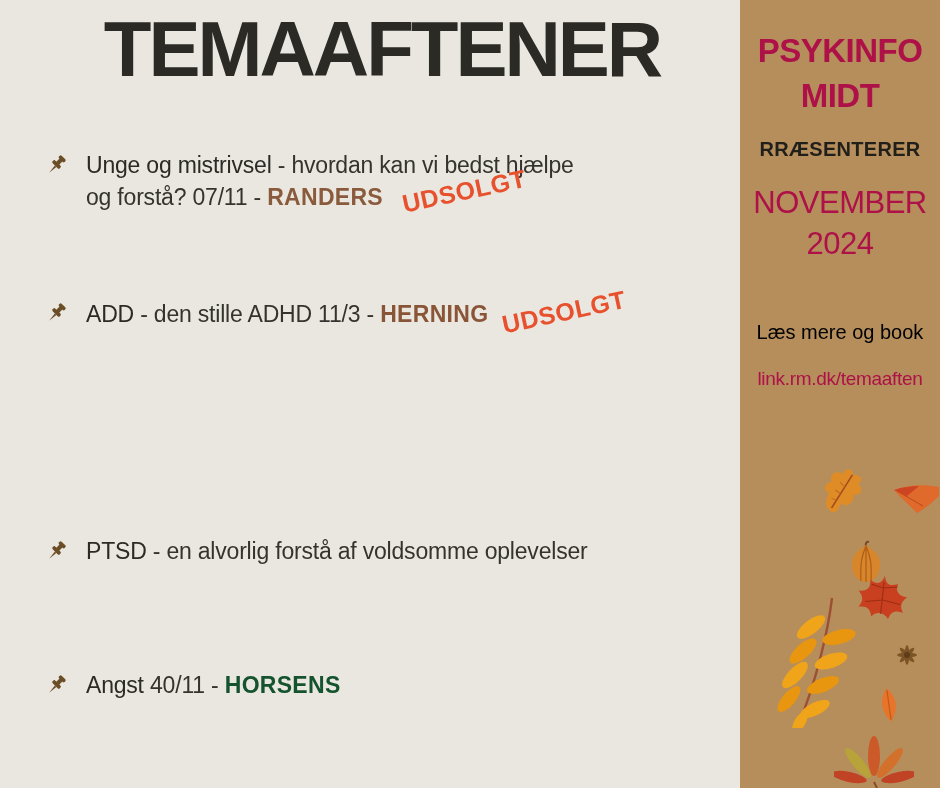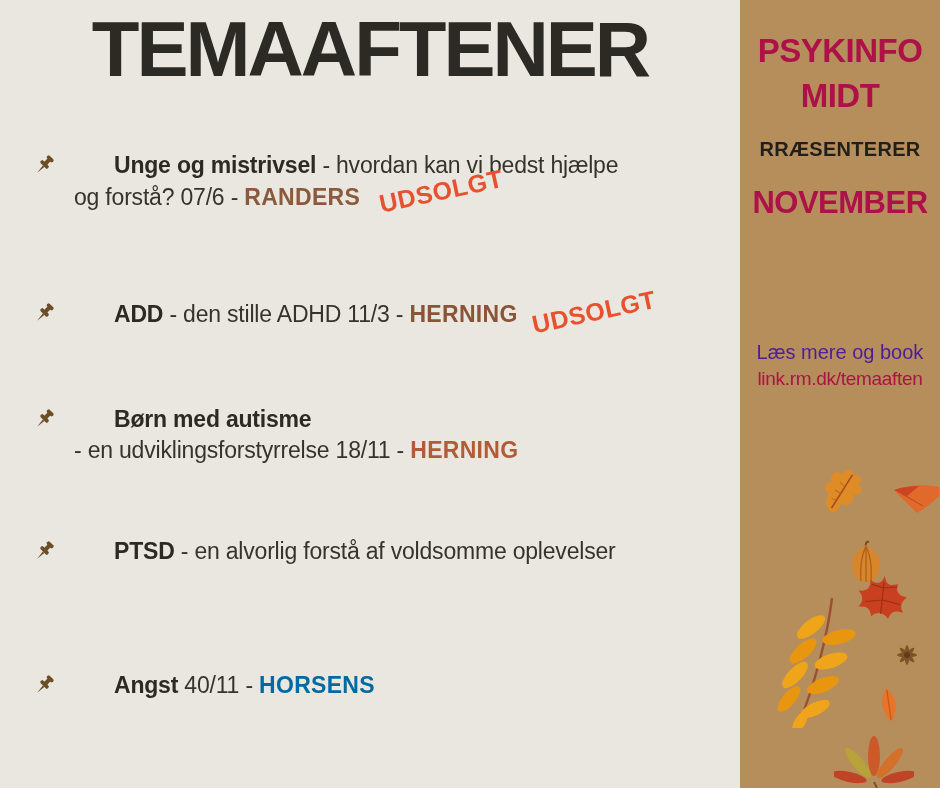--- a/index.html
+++ b/index.html
@@ -1,48 +1,48 @@
 <!DOCTYPE html>
 <html><head>
 <meta charset="utf-8">
 <style>
   * { margin:0; padding:0; box-sizing:border-box; }
   body { width:940px; height:788px; font-family:"Liberation Sans", sans-serif; overflow:hidden; }
   .poster { position:relative; width:940px; height:788px; background:#eae7e1; }
 
   
-  .main { position:absolute; left:0; top:0; width:740px; height:592px; }
+  .main { position:absolute; left:12px; top:0; width:740px; height:592px; }
   .title {
     position:absolute; top:10px; left:0; width:740px; text-align:center;
     font-size:78px; font-weight:700; letter-spacing:-3px; color:#2b2a25; line-height:1;
   }
   .event { position:absolute; left:30px; display:flex; gap:17px; align-items:flex-start; }
   .pin { flex:0 0 auto; margin-top:2px; }
   .etext { font-size:23px; line-height:31px; color:#34332d; letter-spacing:-0.2px; white-space:nowrap; }
-  .etext b { font-weight:700; color:#2b2a25;margin-left:40px; }
+  .etext b { font-weight:400; color:#2b2a25; }
   .loc { font-weight:700; letter-spacing:0.3px; }
   .badge {
     display:inline-block; margin-left:18px; transform:rotate(-12deg) translateY(8px);
     transform-origin:left center; color:#e8512d; font-weight:700; font-size:25px; letter-spacing:0.5px;
   }
   .badge.inline2 { margin-left:12px; transform:rotate(-12deg) translateY(12px); }
 
   #event-1 { top:150px; }
   #event-2 { top:298px; }
   #event-3 { top:404px; }
   #event-4 { top:536px; }
   #event-5 { top:670px; }
 
   
   .sidebar { position:absolute; left:740px; top:0; width:200px; height:788px; background:#b68e5c; }
   .sb-block { position:absolute; width:100%; text-align:center; }
   .brand { top:28px; font-size:33px; line-height:45px; font-weight:700; color:#ad1148; letter-spacing:-0.5px; }
   .presents { top:138px; font-size:20px; font-weight:600; color:#211f1a; letter-spacing:0.3px; }
-  .month { top:182px; font-size:31px; line-height:41px; font-weight:700; color:#ad1148; letter-spacing:-0.5px; }
-  .cta { top:338px; font-size:20px; line-height:28px; color:#4c1d95; }
+  .month { top:182px; font-size:31px; line-height:41px; font-weight:400; color:#ad1148; letter-spacing:-0.5px; }
+  .cta { top:318px; font-size:20px; line-height:28px; color:#000000; }
   .sb-link { top:368px; font-size:19px; letter-spacing:-0.3px; font-weight:500; color:#ad1148; cursor:pointer; }
 
   .leaf { position:absolute; }
 </style>
 </head>
 <body>
 
 <div class="poster">
 
   <div class="main">
@@ -52,52 +52,38 @@
       <svg class="pin" width="27" height="27" viewBox="0 0 24 24">
         <g transform="rotate(45 12 12)" fill="#6b4d26">
           <rect x="8.5" y="2" width="7" height="3.2" rx="1.2"></rect>
           <rect x="10.2" y="4.5" width="3.6" height="5"></rect>
           <rect x="7.5" y="9" width="9" height="3.4" rx="1.4"></rect>
           <path d="M11.6 12.4 h1.8 L12.6 20.6 Z"></path>
         </g>
       </svg>
       <div class="etext">
         <div><b>Unge og mistrivsel</b><span> - hvordan kan vi bedst hjælpe</span></div>
-        <div><span>og forstå? 07/6 - </span><span class="loc" style="color: rgb(138, 90, 60);">RANDERS</span><span class="badge">UDSOLGT</span></div>
+        <div><span>og forstå? 07/11 - </span><span class="loc" style="color: rgb(138, 90, 60);">RANDERS</span><span class="badge">UDSOLGT</span></div>
       </div>
     </div>
 
     <div class="event" id="event-2">
       <svg class="pin" width="27" height="27" viewBox="0 0 24 24">
         <g transform="rotate(45 12 12)" fill="#6b4d26">
           <rect x="8.5" y="2" width="7" height="3.2" rx="1.2"></rect>
           <rect x="10.2" y="4.5" width="3.6" height="5"></rect>
           <rect x="7.5" y="9" width="9" height="3.4" rx="1.4"></rect>
           <path d="M11.6 12.4 h1.8 L12.6 20.6 Z"></path>
         </g>
       </svg>
       <div class="etext">
         <div><b>ADD</b><span> - den stille ADHD 11/3 - </span><span class="loc" style="color: rgb(138, 85, 54);">HERNING</span><span class="badge inline2">UDSOLGT</span></div>
       </div>
     </div>
 
-    <div class="event" id="event-3">
-      <svg class="pin" width="27" height="27" viewBox="0 0 24 24">
-        <g transform="rotate(45 12 12)" fill="#6b4d26">
-          <rect x="8.5" y="2" width="7" height="3.2" rx="1.2"></rect>
-          <rect x="10.2" y="4.5" width="3.6" height="5"></rect>
-          <rect x="7.5" y="9" width="9" height="3.4" rx="1.4"></rect>
-          <path d="M11.6 12.4 h1.8 L12.6 20.6 Z"></path>
-        </g>
-      </svg>
-      <div class="etext">
-        <div><b>Børn med autisme</b></div>
-        <div><span>- en udviklingsforstyrrelse 18/11 - </span><span class="loc" style="color: rgb(176, 92, 56);">HERNING</span></div>
-      </div>
-    </div>
 
     <div class="event" id="event-4">
       <svg class="pin" width="27" height="27" viewBox="0 0 24 24">
         <g transform="rotate(45 12 12)" fill="#6b4d26">
           <rect x="8.5" y="2" width="7" height="3.2" rx="1.2"></rect>
           <rect x="10.2" y="4.5" width="3.6" height="5"></rect>
           <rect x="7.5" y="9" width="9" height="3.4" rx="1.4"></rect>
           <path d="M11.6 12.4 h1.8 L12.6 20.6 Z"></path>
         </g>
       </svg>
@@ -109,33 +95,34 @@
     <div class="event" id="event-5">
       <svg class="pin" width="27" height="27" viewBox="0 0 24 24">
         <g transform="rotate(45 12 12)" fill="#6b4d26">
           <rect x="8.5" y="2" width="7" height="3.2" rx="1.2"></rect>
           <rect x="10.2" y="4.5" width="3.6" height="5"></rect>
           <rect x="7.5" y="9" width="9" height="3.4" rx="1.4"></rect>
           <path d="M11.6 12.4 h1.8 L12.6 20.6 Z"></path>
         </g>
       </svg>
       <div class="etext">
-        <div><b>Angst</b><span> 40/11 - </span><span class="loc" style="color: #0369a1;">HORSENS</span></div>
+        <div><b>Angst</b><span> 40/11 - </span><span class="loc" style="color: #14532d;">HORSENS</span></div>
       </div>
     </div>
   </div>
 
   <aside class="sidebar">
     <div class="sb-block brand">
       <div>PSYKINFO</div>
       <div>MIDT</div>
     </div>
     <div class="sb-block presents">RRÆSENTERER</div>
     <div class="sb-block month">
       <div>NOVEMBER</div>
+      <div>2024</div>
     </div>
     <div class="sb-block cta">
       <div>Læs mere og book</div>
     </div>
     <div class="sb-block sb-link">link.rm.dk/temaaften</div>
 
     <svg class="leaf" style="left:78px; top:466px; width:54px; height:50px;" viewBox="0 0 54 50">
       <g transform="rotate(-18 27 25)">
         <path d="M6,38 C2,30 9,26 11,21 C5,17 12,10 17,12 C17,4 26,2 29,8 C36,2 43,7 39,13 C47,13 49,21 41,23 C47,28 40,35 34,31 C32,40 22,42 20,35 C13,43 9,44 6,38 Z" fill="#e08c26"></path>
         <path d="M9,37 L39,12" stroke="#a34d20" stroke-width="1.6" fill="none"></path>

